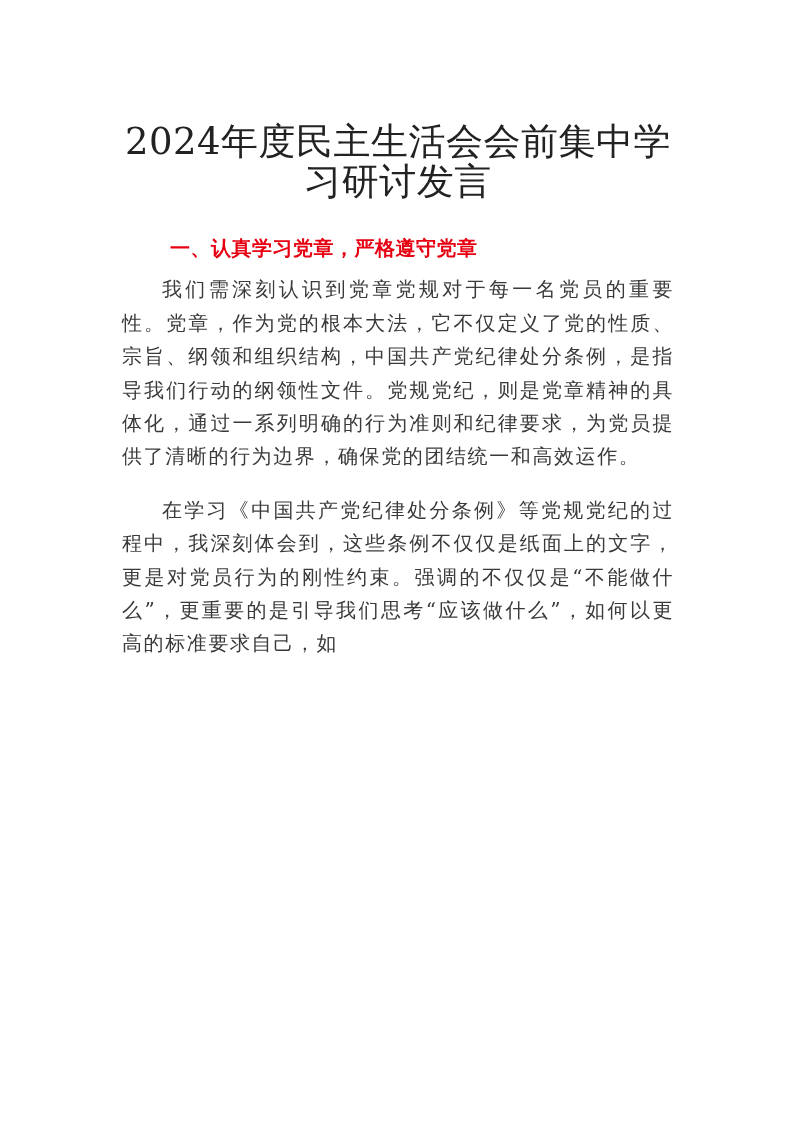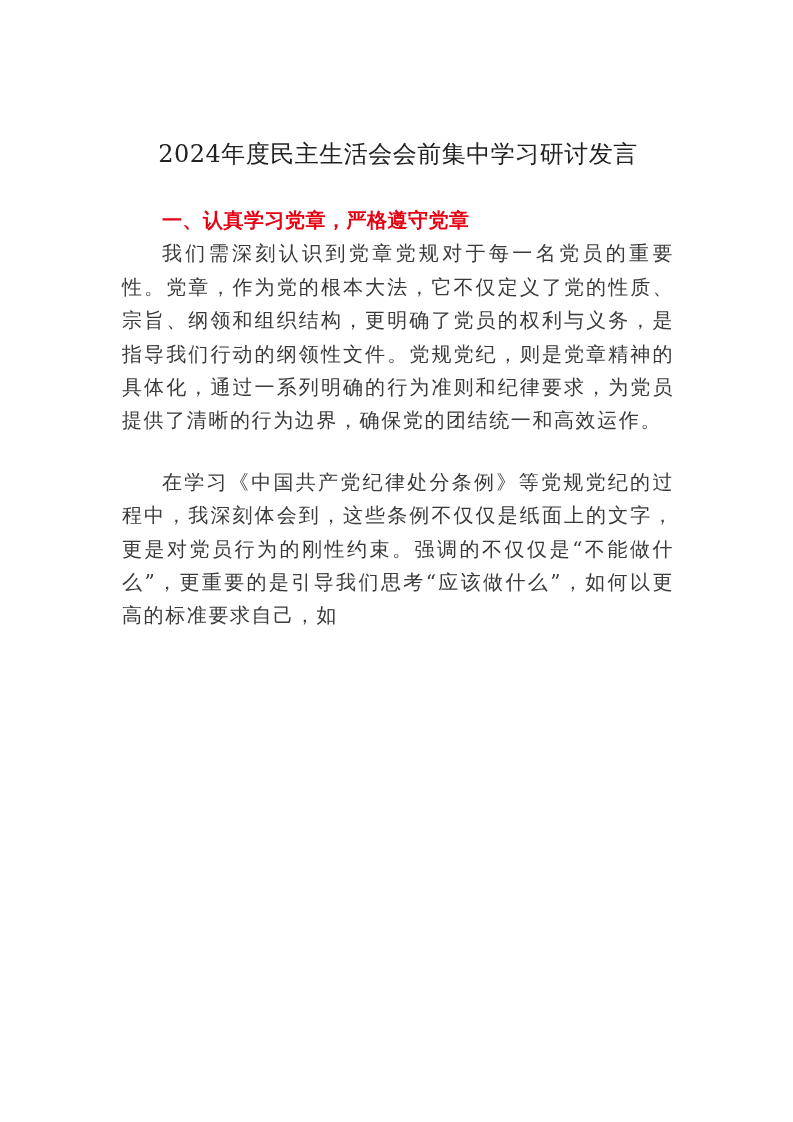--- a/index.html
+++ b/index.html
@@ -15,62 +15,62 @@
       font-family: "DejaVu Serif", "Liberation Serif", serif;
       color: #333333;
     }
     .page {
       position: absolute;
       left: 122px;
       top: 122px;
       width: 552px;
     }
     .title {
-      margin: 12px;
+      margin: 0;
       font-family: "DejaVu Serif", "Liberation Serif", serif;
       font-weight: normal;
-      font-size: 24px;
+      font-size: 37px;
       line-height: 40px;
       text-align: center;
       color: #222222;
       letter-spacing: 0.5px;
     }
     .title span { display: block; }
     .body {
       margin-top: 30px;
       font-size: 20px;
       line-height: 33.4px;
       text-align: justify;
       text-justify: inter-character;
       letter-spacing: 1.6px;
       color: #3a3a3a;
     }
     .para {
       margin: 0;
       text-indent: 2em;
     }
     .heading {
-      margin: 0;
+      margin: 8px;
       text-indent: 2em;
       font-family: "DejaVu Sans", "Liberation Sans", sans-serif;
       font-weight: bold;
       color: #e60012;
       letter-spacing: 0.5px;
       font-size: 20px;
       line-height: 33.4px;
     }
     .para + .heading, .heading + .para { margin-top: 0; }
-    .body p.para.spaced { margin-top: 28px; }
+    .body p.para.spaced { margin-top: 20px; }
   </style>
 </head>
 <body>
 
 <div class="page">
   <h1 class="title">
     <span>2024年度民主生活会会前集中学习研讨发言</span>
   </h1>
 
   <div class="body">
     <p class="heading">一、认真学习党章，严格遵守党章</p>
-    <p class="para">我们需深刻认识到党章党规对于每一名党员的重要性。党章，作为党的根本大法，它不仅定义了党的性质、宗旨、纲领和组织结构，更明确了党员的权利与义务，是指导我们行动的纲领性文件。党规党纪，则是党章精神的具体化，通过一系列明确的行为准则和纪律要求，为党员提供了清晰的行为边界，确保党的团结统一和高效运作。</p>
+    <p class="para">我们需深刻认识到党章党规对于每一名党员的重要性。党章，作为党的根本大法，它不仅定义了党的性质、宗旨、纲领和组织结构，中国共产党纪律处分条例，是指导我们行动的纲领性文件。党规党纪，则是党章精神的具体化，通过一系列明确的行为准则和纪律要求，为党员提供了清晰的行为边界，确保党的团结统一和高效运作。</p>
     <p class="para spaced">在学习《中国共产党纪律处分条例》等党规党纪的过程中，我深刻体会到，这些条例不仅仅是纸面上的文字，更是对党员行为的刚性约束。强调的不仅仅是“不能做什么”，更重要的是引导我们思考“应该做什么”，如何以更高的标准要求自己，如</p>
   </div>
 </div>
 
 </body></html>

